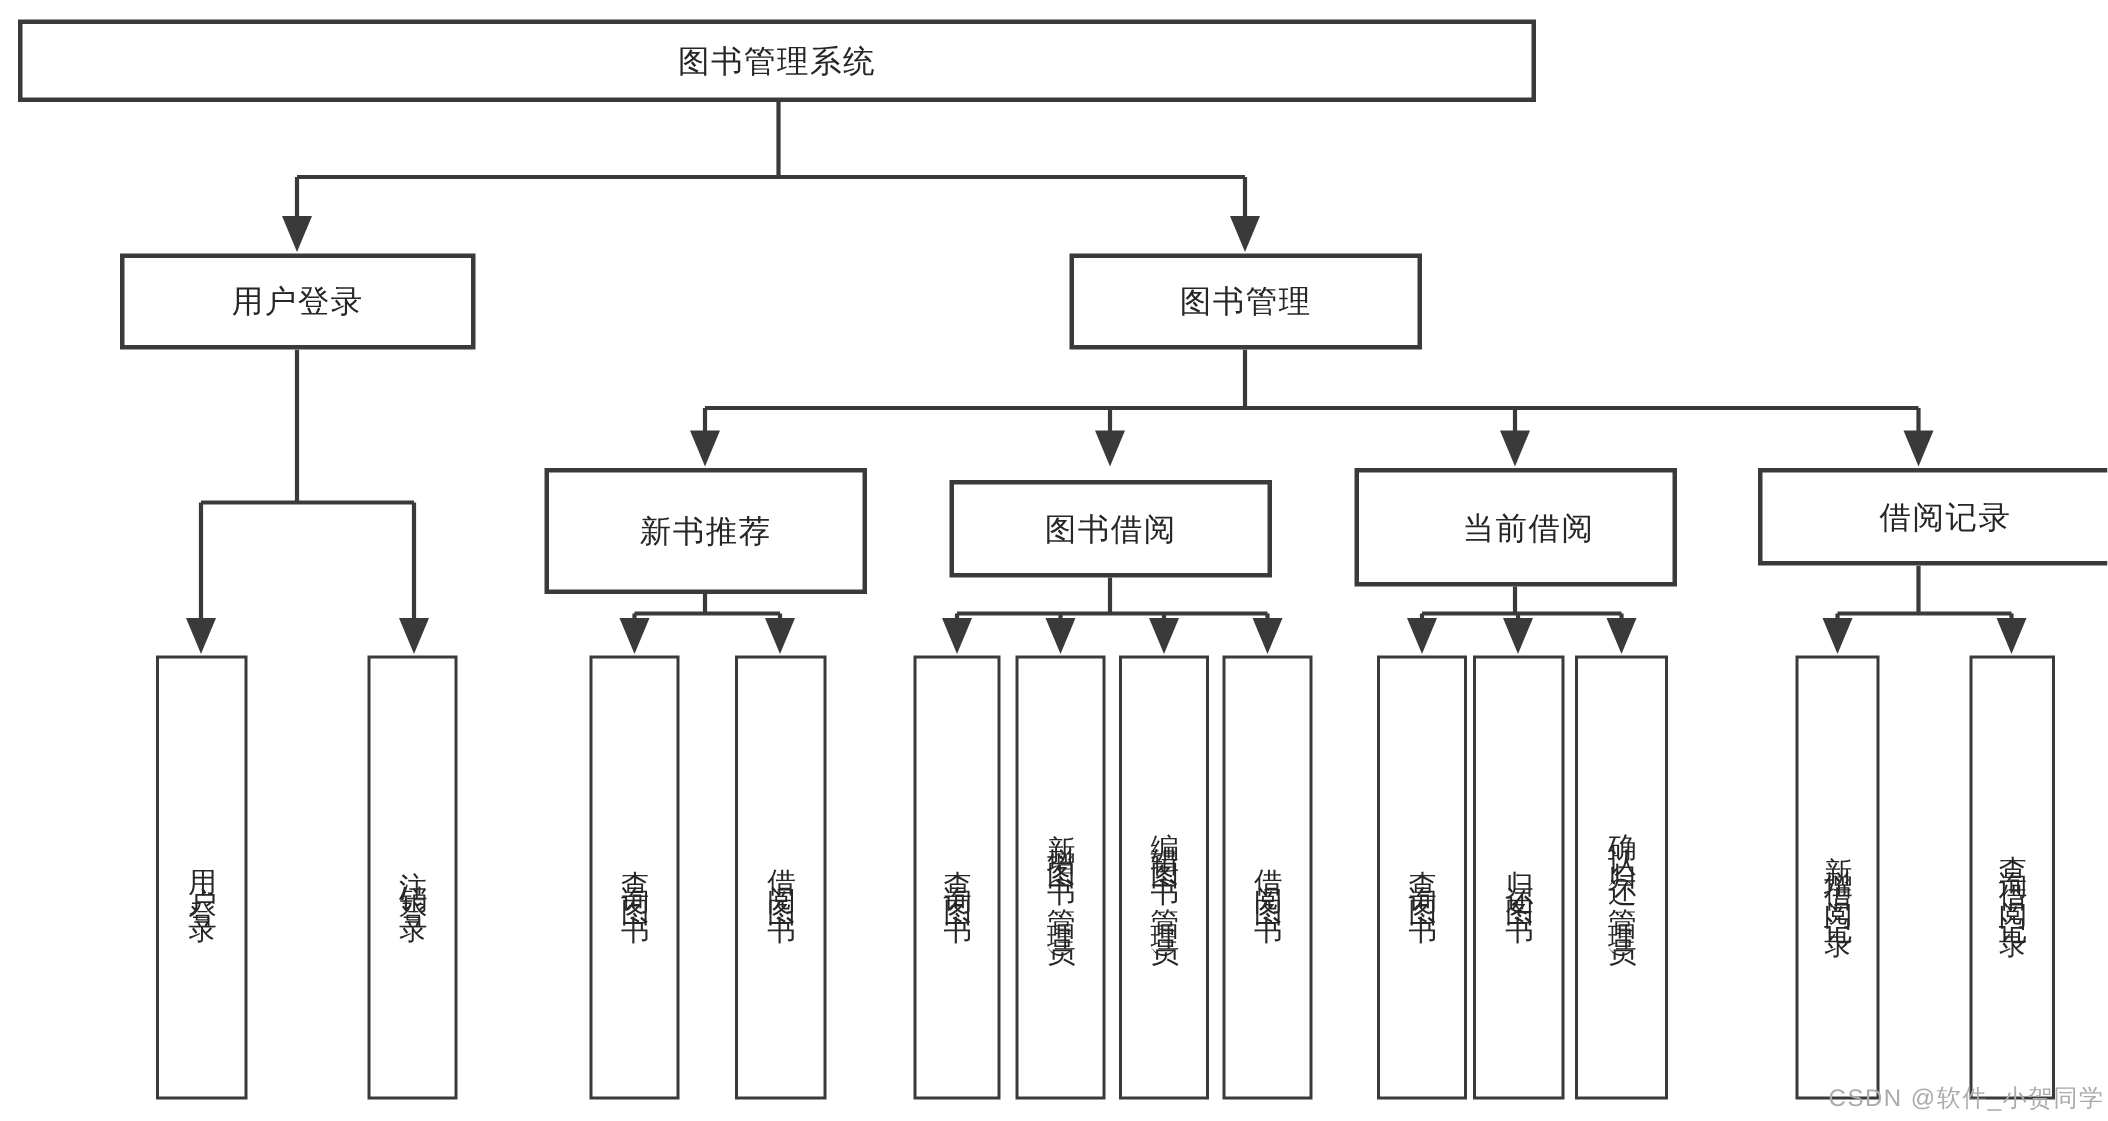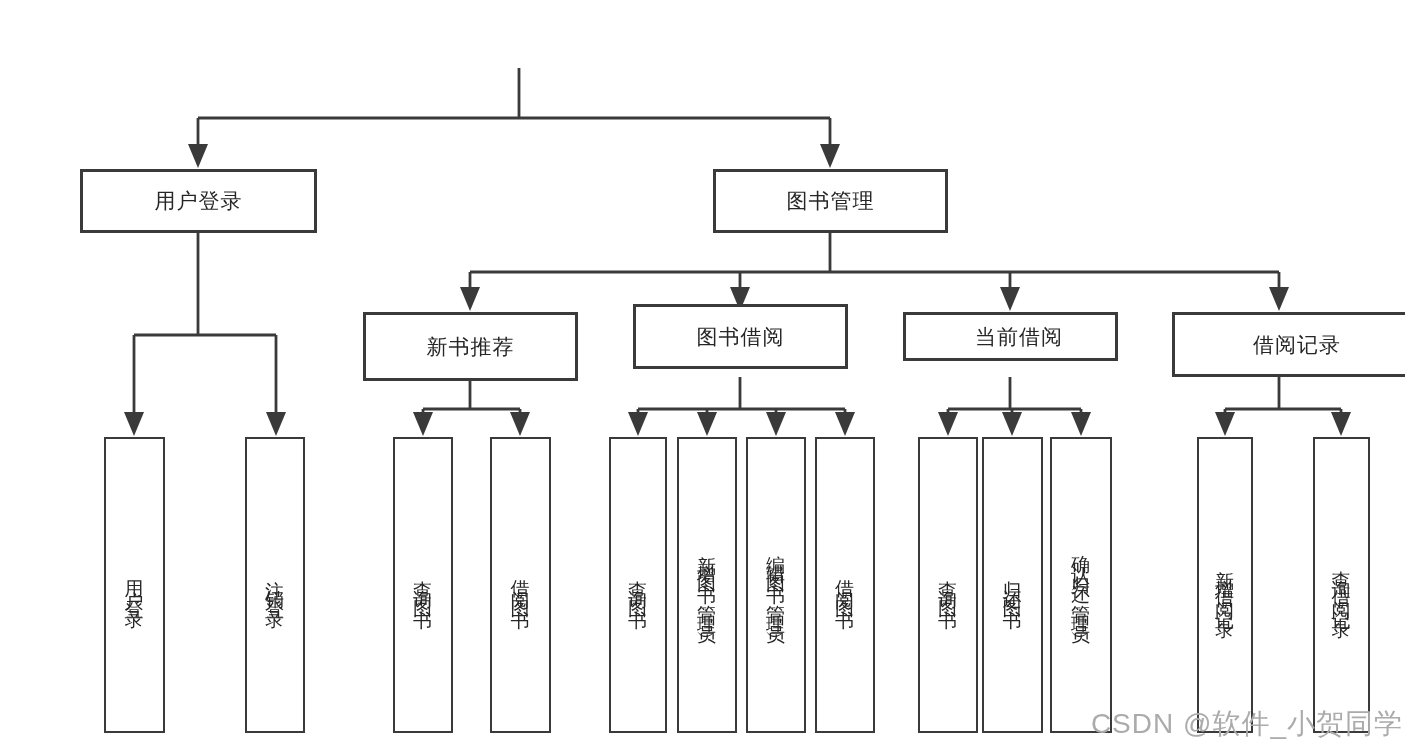--- a/index.html
+++ b/index.html
@@ -48,43 +48,43 @@
     letter-spacing: 10px;
     line-height: 1;
     white-space: nowrap;
   }
   
   .n-root       { left: 12px;  top: 13px;  width: 1012px; height: 55px; }
   
   .n-user-login { left: 80px;  top: 169px; width: 237px; height: 64px; }
   .n-book-mgmt  { left: 713px; top: 169px; width: 235px; height: 64px; font-family: Liberation Serif, serif; }
   
-  .n-new-rec    { left: 363px;  top: 312px; width: 215px; height: 69px; }
-  .n-borrow     { left: 633px;  top: 304px; width: 215px; height: 65px; }
-  .n-current    { left: 903px;  top: 312px; width: 215px; height: 49px; padding-left: 17px; }
+  .n-new-rec    { left: 363px;  top: 312px; width: 215px; height: 84px; }
+  .n-borrow     { left: 633px;  top: 320px; width: 215px; height: 65px; }
+  .n-current    { left: 903px;  top: 312px; width: 215px; height: 79px; padding-left: 17px; }
   .n-record     { left: 1172px; top: 312px; width: 250px; height: 65px; }
   
   .l1  { left: 104px;  width: 61px; }
   .l2  { left: 245px;  width: 60px; }
   .l3  { left: 393px;  width: 60px; }
   .l4  { left: 490px;  width: 61px; }
   .l5  { left: 609px;  width: 58px; }
   .l6  { left: 677px;  width: 60px; }
   .l7  { left: 746px;  width: 60px; }
   .l8  { left: 815px;  width: 60px; }
   .l9  { left: 918px;  width: 60px; }
   .l10 { left: 982px;  width: 61px; }
   .l11 { left: 1050px; width: 62px; }
   .l12 { left: 1197px; width: 56px; }
   .l13 { left: 1313px; width: 57px; }
   .watermark {
     position: absolute;
     right: 2px;
     bottom: 4px;
-    font-size: 28px;
+    font-size: 16px;
     color: #ababab;
     letter-spacing: 1px;
     white-space: nowrap;
   }
 </style>
 </head>
 <body>
 
 <div class="canvas">
 
@@ -154,20 +154,23 @@
 
       <polygon points="938,412 958,412 948,436"></polygon>
       <polygon points="1002,412 1022,412 1012,436"></polygon>
       <polygon points="1071,412 1091,412 1081,436"></polygon>
 
       <polygon points="1215,412 1235,412 1225,436"></polygon>
       <polygon points="1331,412 1351,412 1341,436"></polygon>
     </g>
   </svg>
 
+  <div class="node n-root">
+    <span>图书管理系统</span>
+  </div>
 
   <div class="node n-user-login">
     <span>用户登录</span>
   </div>
   <div class="node n-book-mgmt">
     <span>图书管理</span>
   </div>
 
   <div class="node n-new-rec">
     <span>新书推荐</span>

